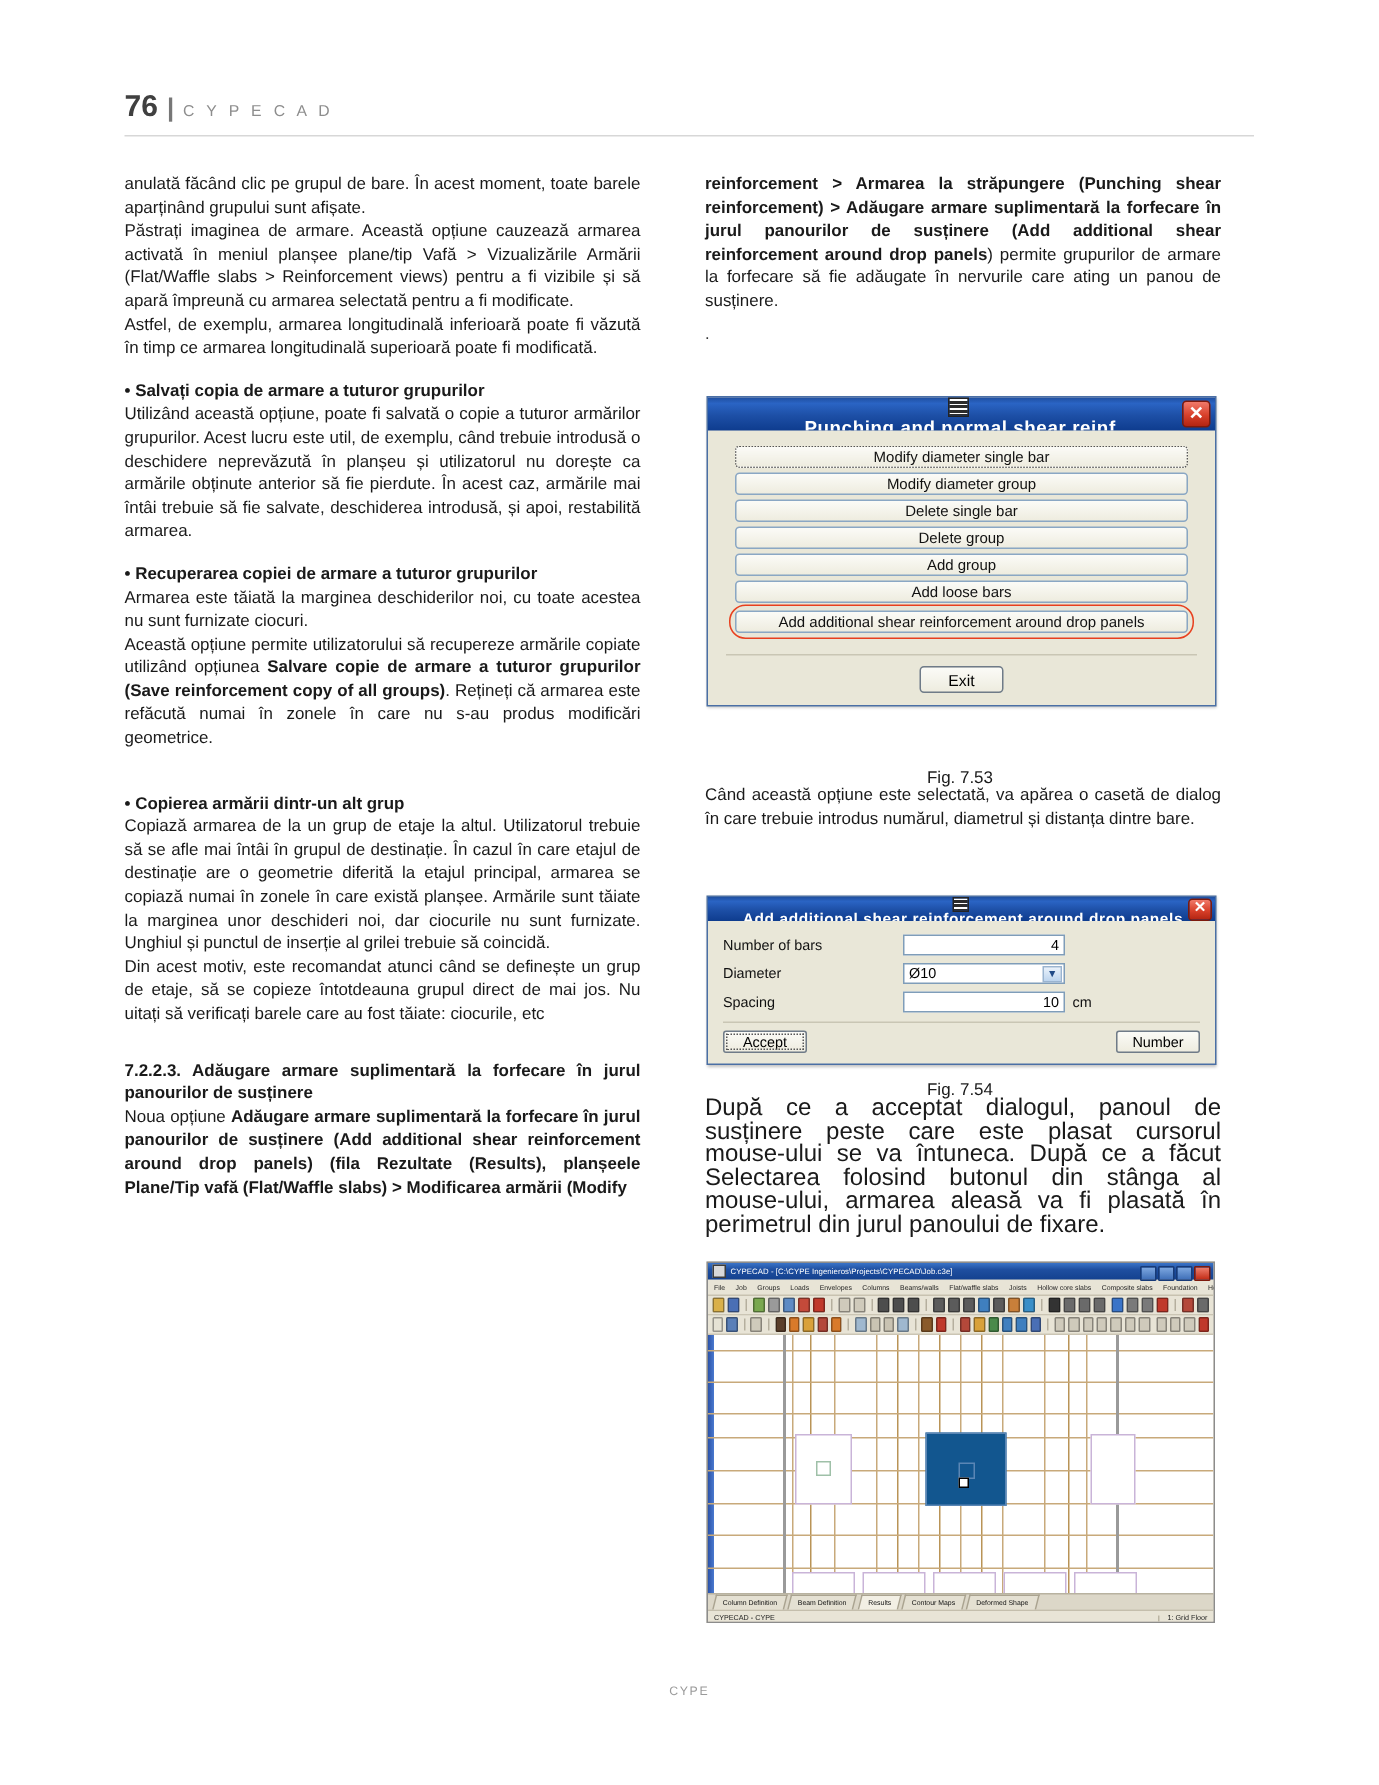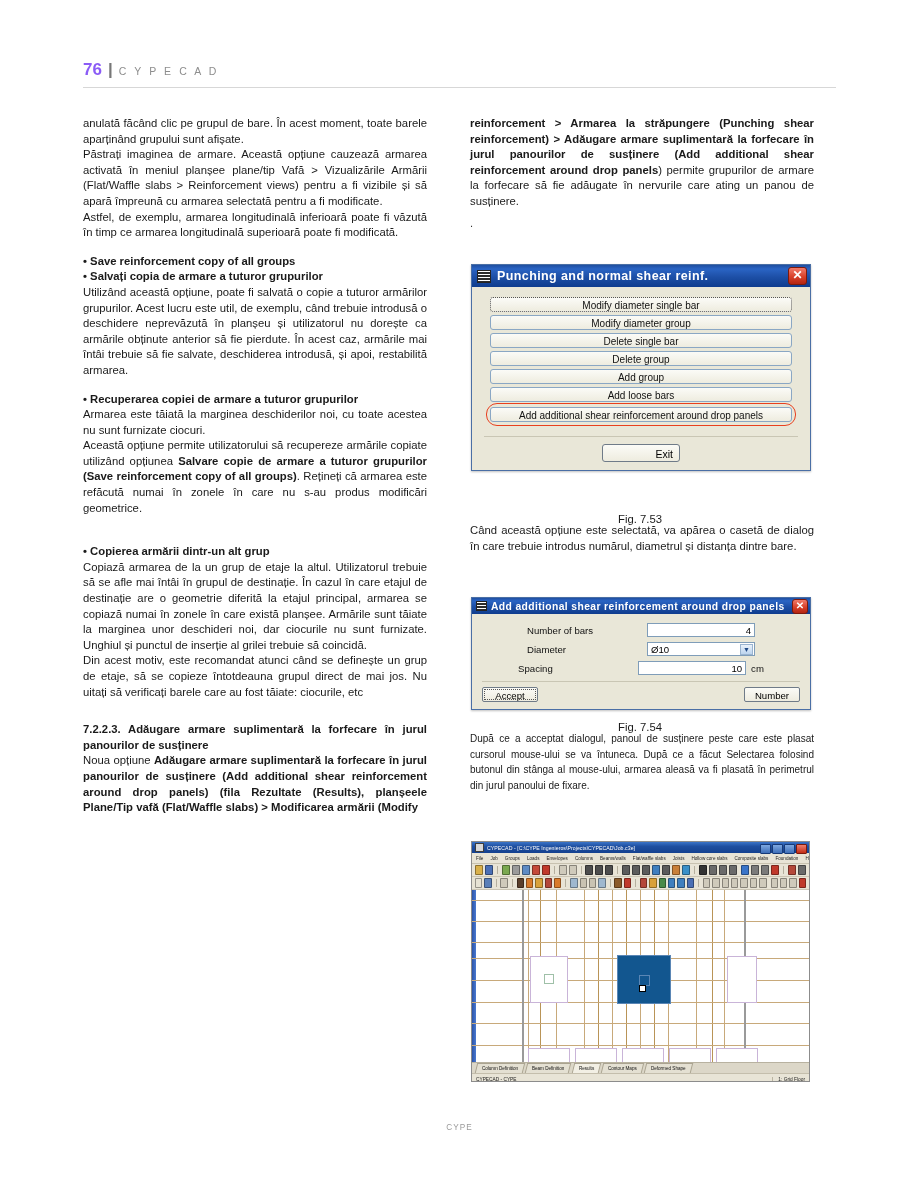--- a/index.html
+++ b/index.html
@@ -10,21 +10,21 @@
     color:#1a1a1a;
     position:relative;
     overflow:hidden;
   }
 
   
   #page-header {
     position:absolute; left:83px; top:60px; width:753px;
   }
   .hdr-row { display:flex; align-items:baseline; gap:6px; }
-  .hdr-pageno { font-size:17px; font-weight:bold; color:#8b5cf6; letter-spacing:0; }
+  .hdr-pageno { font-size:20px; font-weight:bold; color:#404040; letter-spacing:0; }
   .hdr-bar { font-size:17px; font-weight:bold; color:#777; }
   .hdr-title { font-size:10.5px; letter-spacing:2.6px; color:#8d8d8d; font-weight:normal; }
   .hdr-rule { margin-top:7px; border-bottom:1px solid #d7d7d7; width:753px; }
 
   
   .col {
     position:absolute;
     width:344px;
     top:116px;
     font-size:11.3px;
@@ -55,20 +55,21 @@
     border:1px solid #4a6fa5;
     background:#e9e7d8;
     box-shadow:0 1px 2px rgba(0,0,0,.25);
   }
   .dlg-title {
     height:22px;
     background:linear-gradient(to bottom,#1f4fa0 0%,#2a64c4 18%,#1d4fa6 55%,#0e3c8e 100%);
     display:flex; align-items:center;
     padding:0 3px 0 5px;
     position:relative;
+    flex-direction:column;
   }
   .dlg-title .tico {
     width:14px; height:13px; margin-right:6px;
     background:
        repeating-linear-gradient(to bottom,#fff 0 1px,#2b2b2b 1px 3px);
     border:1px solid #232323;
     box-sizing:border-box;
     flex:0 0 auto;
   }
   .dlg-title .ttxt {
@@ -98,39 +99,39 @@
     font-family:"Liberation Sans", sans-serif;
   }
   .dbtn.focused { border:1px dotted #555; }
   .hl-ring {
     position:absolute; left:-4px; top:-4px; right:-4px; bottom:-4px;
     border:1.6px solid #e8401f; border-radius:11px;
     pointer-events:none;
   }
   .dlg-sep { border-top:1px solid #c9c6b4; margin:8px 2px 7px 2px; }
   .dbtn-exit {
-    width:78px; height:18px; line-height:16px; margin:0 auto;
+    width:56px; height:18px; line-height:16px; margin:0 auto;
     display:block;
     background:linear-gradient(to bottom,#fbfbf7,#eeecdf);
     border:1px solid #6f7b88; border-radius:3px;
-    font-size:10.5px; text-align:right;
+    font-size:10.5px; text-align:center;
     box-sizing:border-box;
   }
 
   
   .dlg2-title { height:16px; padding:0 2px 0 4px; }
   .dlg2-title .tico { width:11px; height:10px; margin-right:4px; }
   .dlg2-title .ttxt { font-size:10.3px; }
   .dlg2-close {
     position:absolute; right:2px; top:1px; width:14px; height:13px;
     background:linear-gradient(to bottom,#f07a6a,#d8402a 55%,#b32512);
     border:1px solid #7d1a0c; border-radius:3px;
     color:#fff; font-size:10px; font-weight:bold; line-height:11px; text-align:center;
   }
-  .frm-row { display:flex; align-items:center; margin-bottom:5px;justify-content:center; }
+  .frm-row { display:flex; align-items:center; margin-bottom:5px; }
   .frm-lbl { width:120px; font-size:9.6px; color:#111; }
   .frm-in {
     width:108px; height:14px; line-height:13px;
     background:#fff; border:1px solid #7f9db9;
     font-size:9.6px; text-align:right; padding:0 3px;
     box-sizing:border-box; color:#000;
   }
   .frm-sel {
     width:108px; height:14px; line-height:13px;
     background:#fff; border:1px solid #7f9db9;
@@ -243,21 +244,20 @@
   <div class="hdr-rule"></div>
 </div>
 
 <div class="col" id="col-left">
 
   <p class="para">anulată făcând clic pe grupul de bare. În acest moment, toate barele aparținând grupului sunt afișate.</p>
   <p class="para">Păstrați imaginea de armare. Această opțiune cauzează armarea activată în meniul planșee plane/tip Vafă &gt; Vizualizările Armării (Flat/Waffle slabs &gt; Reinforcement views) pentru a fi vizibile și să apară împreună cu armarea selectată pentru a fi modificate.</p>
   <p class="para">Astfel, de exemplu, armarea longitudinală inferioară poate fi văzută în timp ce armarea longitudinală superioară poate fi modificată.</p>
 
   <div class="gap-m"></div>
-  <p class="para bullet-head" style="margin-top:0">• Save reinforcement copy of all groups</p>
   <p class="para bullet-head" style="margin-top:0">• Salvați copia de armare a tuturor grupurilor</p>
   <p class="para">Utilizând această opțiune, poate fi salvată o copie a tuturor armărilor grupurilor. Acest lucru este util, de exemplu, când trebuie introdusă o deschidere neprevăzută în planșeu și utilizatorul nu dorește ca armările obținute anterior să fie pierdute. În acest caz, armările mai întâi trebuie să fie salvate, deschiderea introdusă, și apoi, restabilită armarea.</p>
 
   <div class="gap-m"></div>
   <p class="para bullet-head" style="margin-top:0">• Recuperarea copiei de armare a tuturor grupurilor</p>
   <p class="para">Armarea este tăiată la marginea deschiderilor noi, cu toate acestea nu sunt furnizate ciocuri.</p>
   <p class="para"><span>Această opțiune permite utilizatorului să recupereze armările copiate utilizând opțiunea </span><span class="b">Salvare copie de armare a tuturor grupurilor (Save reinforcement copy of all groups)</span><span>. Rețineți că armarea este refăcută numai în zonele în care nu s-au produs modificări geometrice.</span></p>
 
   <div class="gap-m"></div>
   <p class="para bullet-head" style="margin-top:15px">• Copierea armării dintr-un alt grup</p>
@@ -332,21 +332,21 @@
     <div class="dlg2-sep"></div>
     <div class="dlg2-foot">
       <button class="fbtn focused">Accept</button>
       <button class="fbtn">Number</button>
     </div>
   </div>
 </div>
 
 <div class="fig-cap" style="position:absolute; left:470px; top:716px; width:340px;">Fig. 7.54</div>
 
-<p class="para" style="position:absolute; left:470px; top:731px; width:344px; font-size:10px; line-height:15.6px; margin:0;">După ce a acceptat dialogul, panoul de susținere peste care este plasat cursorul mouse-ului se va întuneca. După ce a făcut Selectarea folosind butonul din stânga al mouse-ului, armarea aleasă va fi plasată în perimetrul din jurul panoului de fixare.</p>
+<p class="para" style="position:absolute; left:470px; top:731px; width:344px; font-size:16px; line-height:15.6px; margin:0;">După ce a acceptat dialogul, panoul de susținere peste care este plasat cursorul mouse-ului se va întuneca. După ce a făcut Selectarea folosind butonul din stânga al mouse-ului, armarea aleasă va fi plasată în perimetrul din jurul panoului de fixare.</p>
 
 <div class="cad" style="position:absolute; left:471px; top:841px; width:337px; height:239px;">
 
   <div class="cad-title">
     <span class="cico"></span>
     <span class="ctxt">CYPECAD - [C:\CYPE Ingenieros\Projects\CYPECAD\Job.c3e]</span>
     <span class="cad-wbtns">
       <span class="cad-wbtn"></span>
       <span class="cad-wbtn"></span>
       <span class="cad-wbtn"></span>

